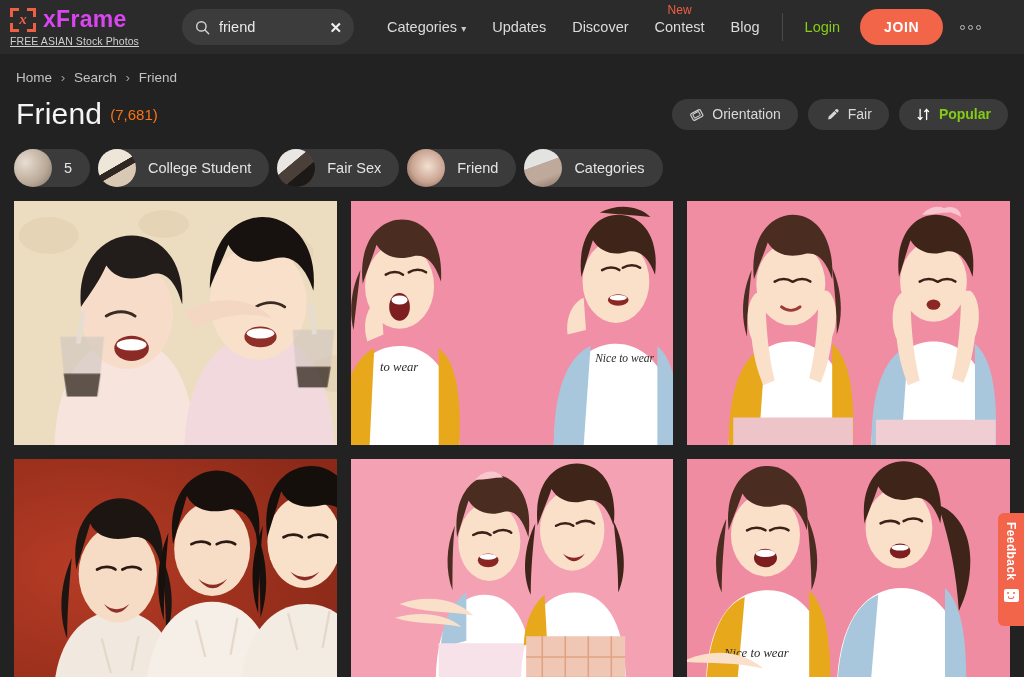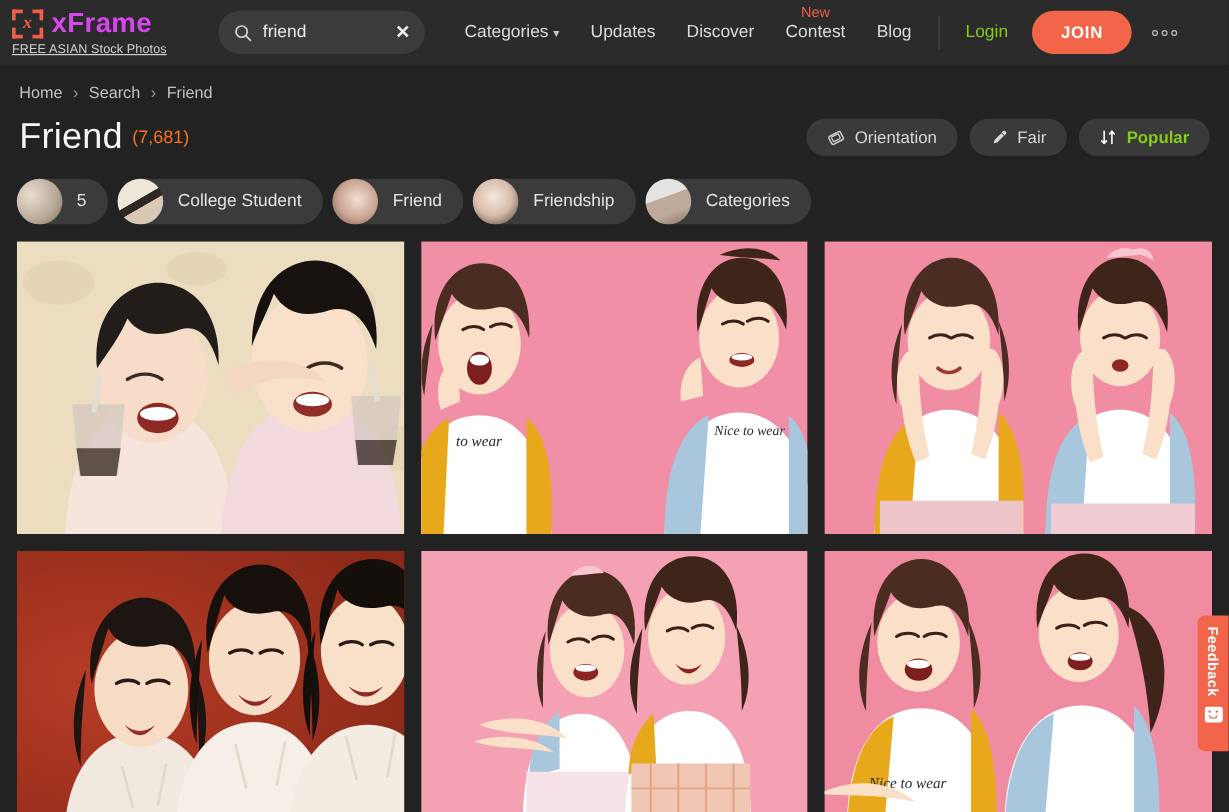--- a/index.html
+++ b/index.html
@@ -237,26 +237,26 @@
   <div class="chips">
     <div class="chip">
       <div class="chip-thumb" style="background:radial-gradient(circle at 30% 35%,#e8ded2,#b9a896 60%,#7d6f62)"></div>
       <div class="chip-label">5</div>
     </div>
     <div class="chip">
       <div class="chip-thumb" style="background:linear-gradient(150deg,#efe6da 0 45%,#2e2722 46% 58%,#d9c8b4 59%)"></div>
       <div class="chip-label">College Student</div>
     </div>
     <div class="chip">
+      <div class="chip-thumb" style="background:linear-gradient(140deg,#e9e6e3 0 38%,#4b3f39 39% 62%,#1d1916 63%)"></div>
+      <div class="chip-label">Fair Sex</div>
+    </div>
+    <div class="chip">
       <div class="chip-thumb" style="background:radial-gradient(circle at 55% 45%,#f3dfd0,#c9a492 55%,#6b4b3f)"></div>
       <div class="chip-label">Friend</div>
-    </div>
-    <div class="chip">
-      <div class="chip-thumb" style="background:radial-gradient(circle at 45% 40%,#f6e8dd,#d6bca9 50%,#4a3a33)"></div>
-      <div class="chip-label">Friendship</div>
     </div>
     <div class="chip">
       <div class="chip-thumb" style="background:linear-gradient(160deg,#e3e3e1 0 40%,#bfa99a 41% 70%,#877263)"></div>
       <div class="chip-label">Categories</div>
     </div>
 
   </div>
 
   <div class="grid">
 

